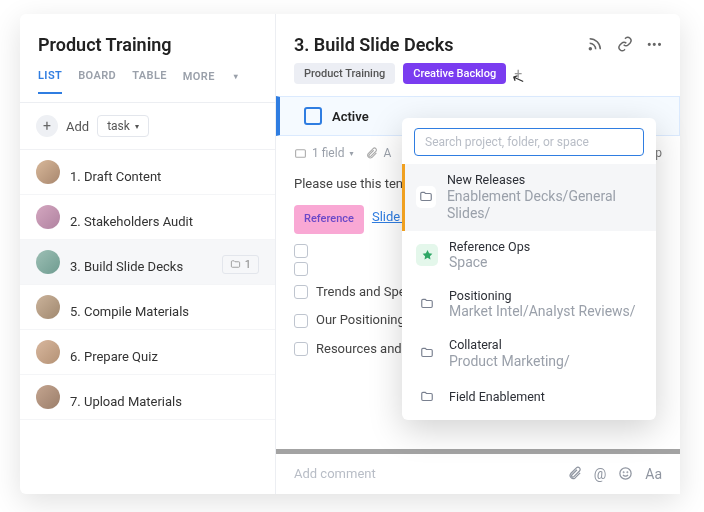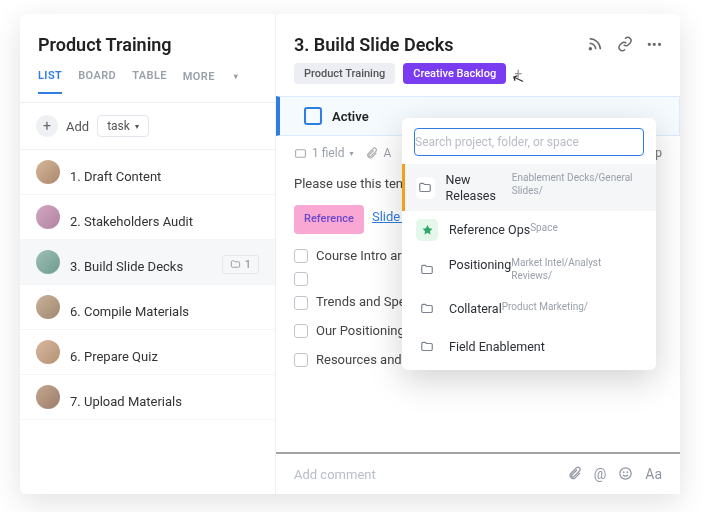--- a/index.html
+++ b/index.html
@@ -41,37 +41,37 @@
   .chkbox{width:18px;height:18px;border:2px solid #2f7de1;border-radius:3px}
   .stat-lbl{font-size:13px;font-weight:600;color:#222}
   .meta-row{display:flex;align-items:center;gap:12px;padding:0 18px 12px;color:#9aa0aa;font-size:12px}
   .meta-it{display:flex;align-items:center;gap:5px;cursor:pointer}
   .body{padding:0 18px;font-size:13px;color:#444;line-height:1.9}
   .body-tags{display:flex;gap:8px;margin:8px 0}
   .tag.ref{background:#f9a8d4;color:#6b48c8}
   .link{color:#2f7de1;text-decoration:underline}
   .chk-list .ci{display:flex;align-items:center;gap:8px;padding:2px 0}
   .cib{width:14px;height:14px;border:1.5px solid #bfc5cf;border-radius:3px;flex-shrink:0}
-  .comment{position:absolute;bottom:0;left:0;right:0;display:flex;align-items:center;padding:12px 18px;border-top:2px solid #a3a3a3;background:#fff}
+  .comment{position:absolute;bottom:0;left:0;right:0;display:flex;align-items:flex-start;padding:12px 18px;border-top:5px solid #a3a3a3;background:#fff}
   .comment-ph{color:#b8bdc6;font-size:13px;flex:1}
   .comment-ico{display:flex;gap:12px;color:#8f95a0;font-size:14px}
   .comment-ico span{cursor:pointer}
   
   .pop{position:absolute;top:104px;left:382px;width:254px;background:#fff;border-radius:6px;box-shadow:0 10px 34px rgba(0,0,0,.18);padding:10px 0 4px;z-index:10}
-  .pop-search{margin:0 12px 8px;border:1.5px solid #2f7de1;border-radius:4px;padding:6px 0;display:flex;align-items:center}
+  .pop-search{margin:0 12px 8px;border:1.5px solid #2f7de1;border-radius:4px;padding:6px 10px;display:flex;align-items:center}
   .pop-search input{border:none;outline:none;width:100%;font-size:12px;color:#333}
   .pop-search input::placeholder{color:#b8bdc6}
   .pop-item{display:flex;align-items:center;gap:11px;padding:8px 14px;cursor:pointer}
   .pop-item.sel{background:#f5f6f8;position:relative}
   .pop-item.sel::before{content:"";position:absolute;left:0;top:0;bottom:0;width:3px;background:#f0a020}
   .pop-ic{width:22px;height:22px;border-radius:5px;display:flex;align-items:center;justify-content:center;color:#7a8190;font-size:13px;background:#fff}
   .pop-ic.grn{background:#e4f7eb;color:#2fa766}
-  .pop-txt{display:flex;flex-direction:row;line-height:1.25}
+  .pop-txt{display:flex;flex-direction:column;line-height:1.25}
   .pop-t{font-size:12.5px;color:#2c2f36}
-  .pop-s{font-size:10px;color:#9aa0aa}
+  .pop-s{font-size:14px;color:#9aa0aa}
   .chev{font-size:8px}
   svg{display:block}
   .truncated{color:#777;margin-left:auto;font-size:12px}
 </style>
 </head>
 <body>
 
 <div class="app">
 
   <div class="side">
@@ -109,21 +109,21 @@
           <span>3. Build Slide Decks</span>
         <div class="folder-chip">
           <svg width="11" height="11" viewBox="0 0 24 24" fill="none" stroke="#999" stroke-width="2">
               <path d="M3 6a2 2 0 0 1 2-2h4l2 2h8a2 2 0 0 1 2 2v8a2 2 0 0 1-2 2H5a2 2 0 0 1-2-2z"></path>
             </svg>
           <span>1</span>
         </div>
       </div>
       <div class="item">
           <div class="av d"></div>
-          <span>6. Compile Materials</span>
+          <span>5. Compile Materials</span>
         </div>
       <div class="item">
           <div class="av f"></div>
           <span>6. Prepare Quiz</span>
         </div>
       <div class="item">
           <div class="av g"></div>
           <span>7. Upload Materials</span>
         </div>
     </div>
@@ -176,21 +176,20 @@
     </div>
     <div class="body">
       <div>Please use this ten</div>
       <div class="body-tags">
         <span class="tag ref">Reference</span>
         <span class="link">Slide D</span>
       </div>
       <div class="chk-list">
         <div class="ci">
             <div class="cib"></div>
-            <span>Course Intro ar</span>
           </div>
         <div class="ci">
             <div class="cib"></div>
           </div>
         <div class="ci">
             <div class="cib"></div>
             <span>Trends and Spe</span>
           </div>
         <div class="ci">
             <div class="cib"></div>

